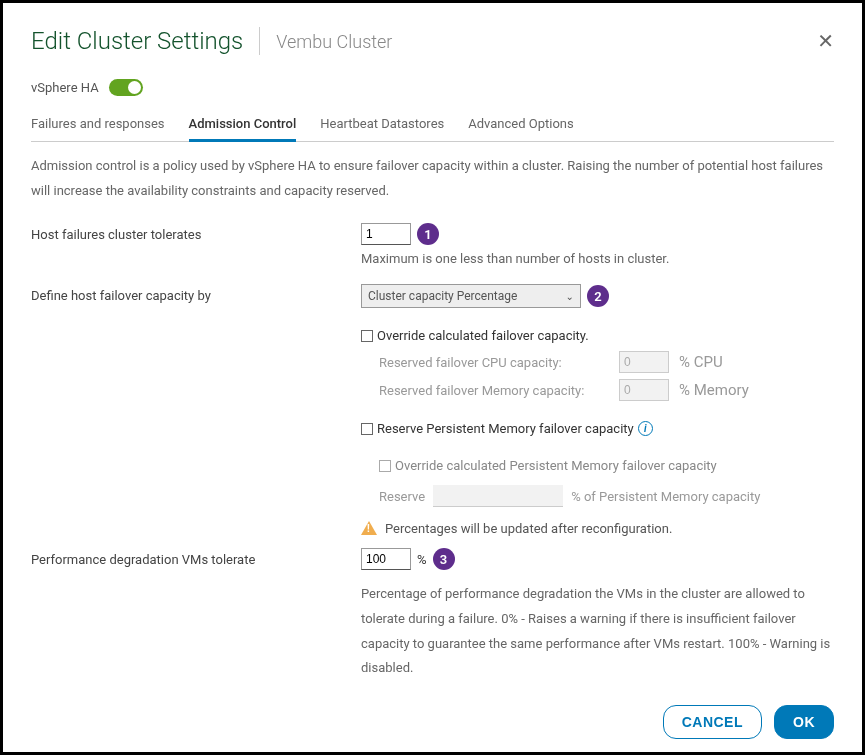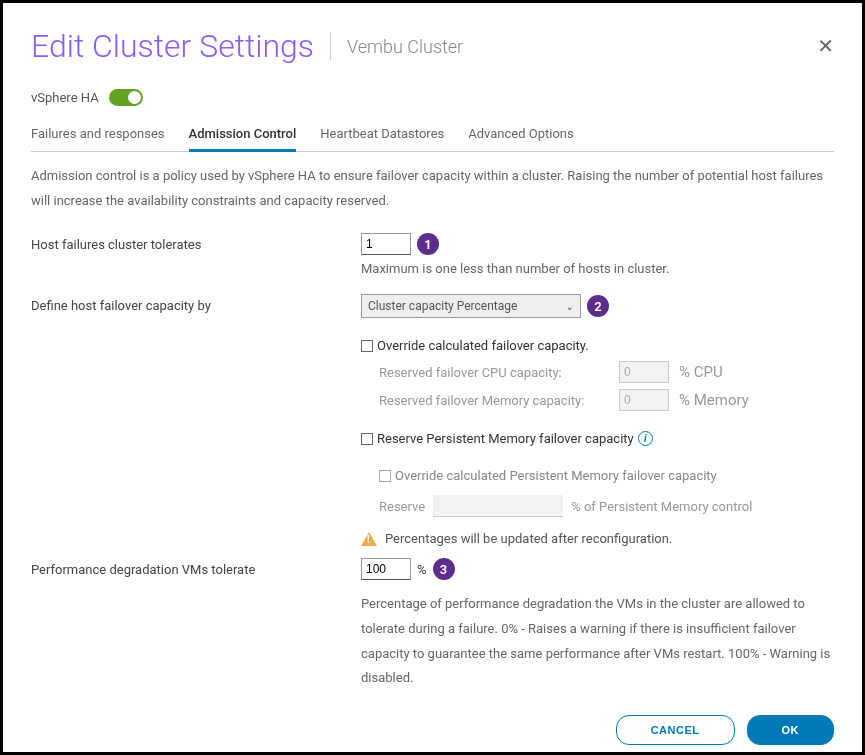--- a/index.html
+++ b/index.html
@@ -18,23 +18,23 @@
       display: flex;
       flex-direction: column;
       height: 100%;
     }
     .header {
       display: flex;
       align-items: center;
       margin-bottom: 24px;
     }
     .title {
-      font-size: 32px;
+      font-size: 24px;
       font-weight: 300;
-      color: #8b5cf6;
+      color: #14532d;
     }
     .divider-v {
       width: 1px;
       height: 28px;
       background: #ccc;
       margin: 0 16px;
     }
     .subtitle {
       font-size: 18px;
       font-weight: 300;
@@ -228,21 +228,21 @@
       display: inline-flex;
       align-items: center;
       justify-content: center;
       font-size: 10px;
       color: #0079b8;
       font-weight: bold;
       font-style: italic;
     }
     .warning-row {
       display: flex;
-      align-items: center;
+      align-items: flex-start;
       gap: 8px;
       margin-top: 14px;
       margin-bottom: 6px;
       color: #555;
     }
     .warn-icon {
       width: 0;
       height: 0;
       border-left: 8px solid transparent;
       border-right: 8px solid transparent;
@@ -264,22 +264,22 @@
       font-size: 13px;
       margin-top: 6px;
     }
     .footer {
       display: flex;
       justify-content: flex-end;
       gap: 12px;
       padding-top: 18px;
     }
     .btn {
-      padding: 8px 34px;
-      font-size: 11px;
+      padding: 8px 18px;
+      font-size: 14px;
       font-weight: 600;
       letter-spacing: 0.5px;
       cursor: pointer;
       border-radius: 13px;
     }
     .btn-cancel {
       background: #fff;
       border: 1px solid #0079b8;
       color: #0079b8;
     }
@@ -379,21 +379,21 @@
         </div>
 
         <div class="check-row sub">
           <div class="checkbox disabled"></div>
           <span>Override calculated Persistent Memory failover capacity</span>
         </div>
 
         <div class="reserve-row">
           <span>Reserve</span>
           <input class="reserve-input number-input disabled" disabled="" type="number" style="">
-          <span>% of Persistent Memory control</span>
+          <span>% of Persistent Memory capacity</span>
         </div>
 
         <div class="warning-row">
           <div class="warn-icon"></div>
           <span>Percentages will be updated after reconfiguration.</span>
         </div>
       </div>
     </div>
 
     <div class="form-row">

